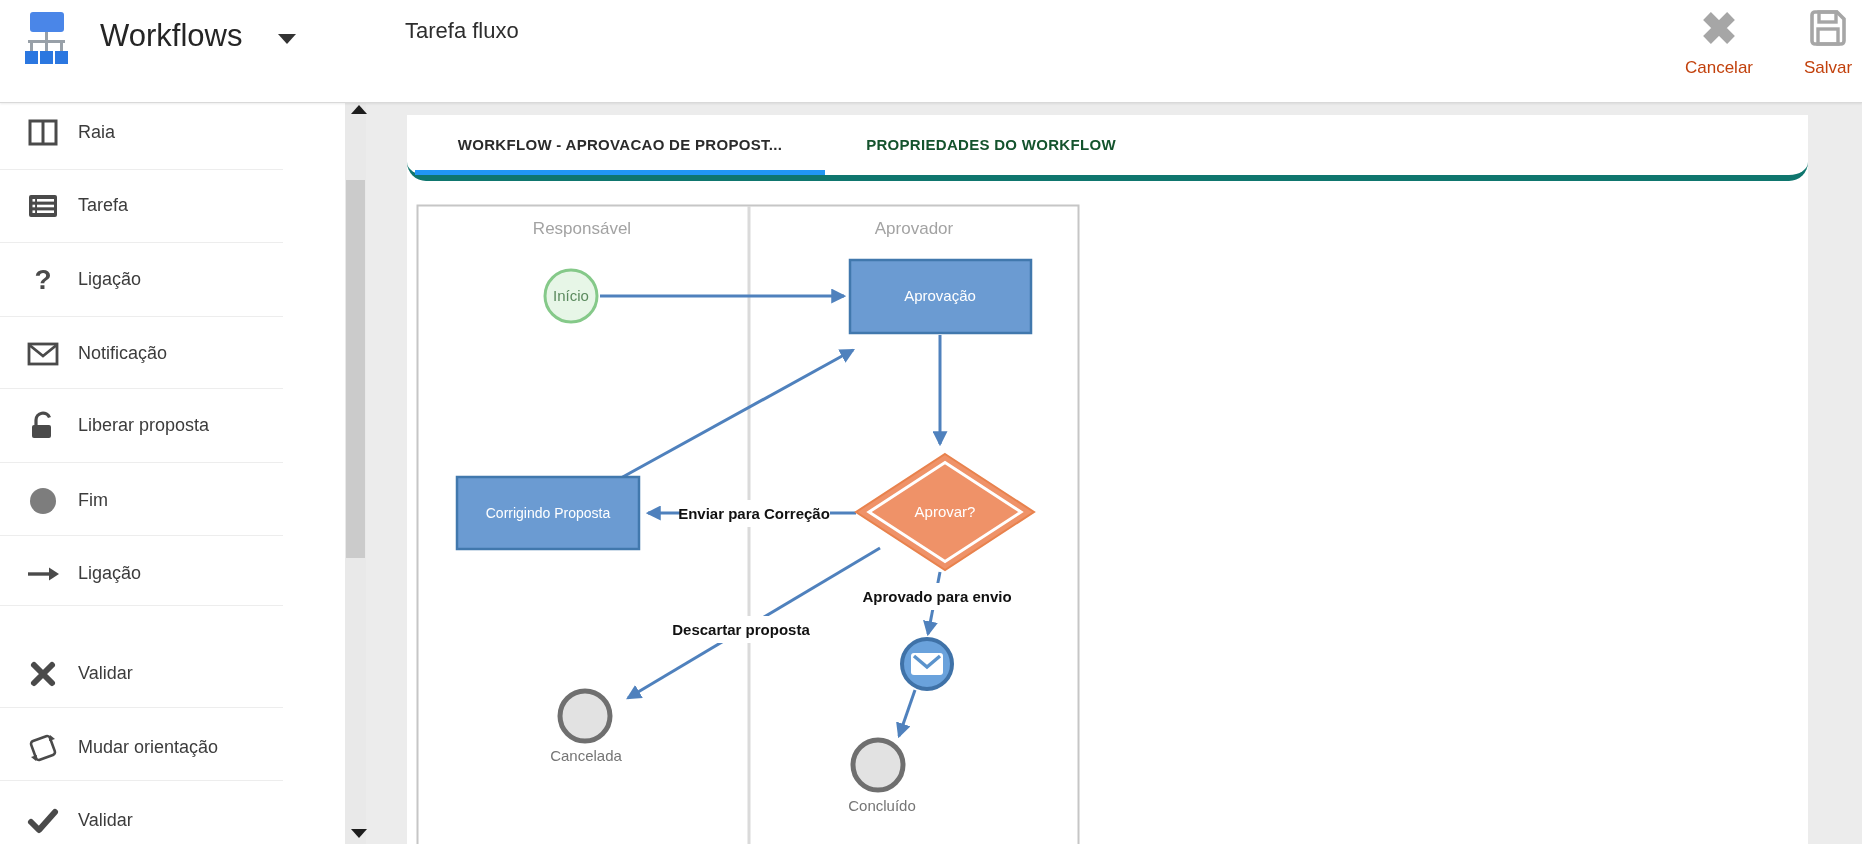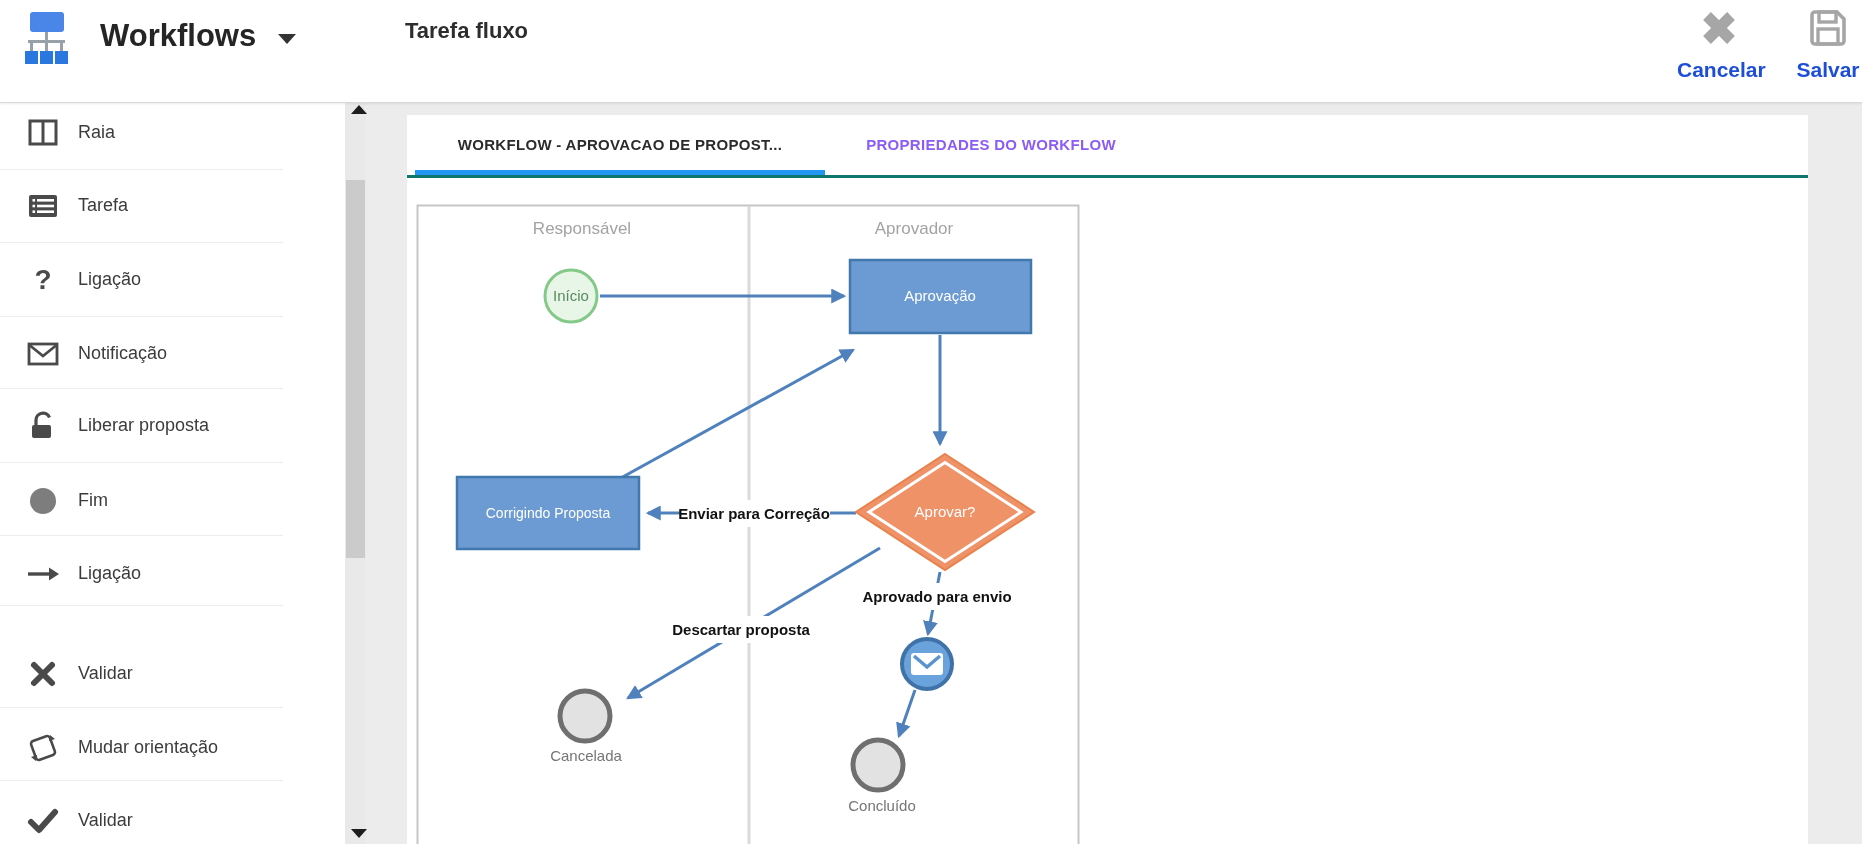--- a/index.html
+++ b/index.html
@@ -2,52 +2,52 @@
 <html><head>
 <meta charset="utf-8">
 <style>
   html,body{margin:0;padding:0;}
   body{width:1862px;height:844px;overflow:hidden;position:relative;
        font-family:"Liberation Sans","DejaVu Sans",sans-serif;background:#ececec;}
   .abs{position:absolute;}
 
   
   #header{left:0;top:0;width:1862px;height:102px;background:#fff;
-          border-bottom:1px solid #d9d9d9;box-shadow:0 1px 2px rgba(0,0,0,.08);z-index:30;font-weight:bold;}
+          border-bottom:1px solid #d9d9d9;box-shadow:0 1px 2px rgba(0,0,0,.08);z-index:30;}
   #logo{left:22px;top:10px;width:48px;height:58px;}
   #app-title{left:100px;top:18px;font-size:31px;color:#252525;}
   #app-caret{left:278px;top:34px;width:0;height:0;border-left:9px solid transparent;
              border-right:9px solid transparent;border-top:10px solid #333;}
   #page-title{left:405px;top:18px;font-size:22px;color:#2d2d2d;}
   .hdr-btn{top:8px;width:84px;height:82px;text-align:center;cursor:pointer;}
-  .hdr-btn .lbl{display:block;margin-top:6px;font-size:21px;color:#1d4ed8;}
+  .hdr-btn .lbl{display:block;margin-top:6px;font-size:17px;color:#c2410c;}
   #cancel-btn{left:1677px;}
   #save-btn{left:1786px;}
 
   
   #sidebar{left:0;top:102px;width:345px;height:840px;background:#fff;z-index:20;}
   .side-div{left:0;width:283px;height:1px;background:#ededed;}
   .side-item{left:0;width:345px;height:40px;cursor:pointer;}
   .side-item .ic{position:absolute;left:26px;top:2px;width:34px;height:34px;}
   .side-item .tx{position:absolute;left:78px;top:8px;font-size:18px;color:#3c3c3c;}
 
   
   #vscroll{left:345px;top:102px;width:21px;height:742px;background:#e9e9e9;}
   .sb-arrow{left:351px;width:0;height:0;border-left:8px solid transparent;border-right:8px solid transparent;}
   #sb-up{top:105px;border-bottom:9px solid #1d1d1d;}
   #sb-down{top:829px;border-top:9px solid #1d1d1d;}
   #sb-thumb{left:346px;top:180px;width:19px;height:378px;background:#cbcbcb;}
 
   
   #panel{left:407px;top:115px;width:1401px;height:729px;background:#fff;}
-  #tabbar{left:407px;top:115px;width:1401px;height:60px;background:#fff;border-bottom:3px solid #0f766e;}
+  #tabbar{left:407px;top:115px;width:1401px;height:60px;background:#fff;border-bottom:6px solid #0f766e;border-radius:19px;}
   .tab{top:0;height:60px;line-height:60px;text-align:center;font-size:15px;font-weight:bold;
        letter-spacing:.3px;cursor:pointer;white-space:nowrap;}
   #tab-active{left:8px;width:410px;color:#2b2b2b;}
-  #tab-inactive{left:418px;width:332px;color:#8b5cf6;}
+  #tab-inactive{left:418px;width:332px;color:#14532d;}
   #tab-underline{left:8px;top:55px;width:410px;height:5px;background:#2196f3;}
 
   
   #diagram{left:416px;top:204px;width:664px;height:660px;}
 </style>
 </head>
 <body>
 
 <div id="header" class="abs">
   <svg id="logo" class="abs" viewBox="0 0 48 58">

